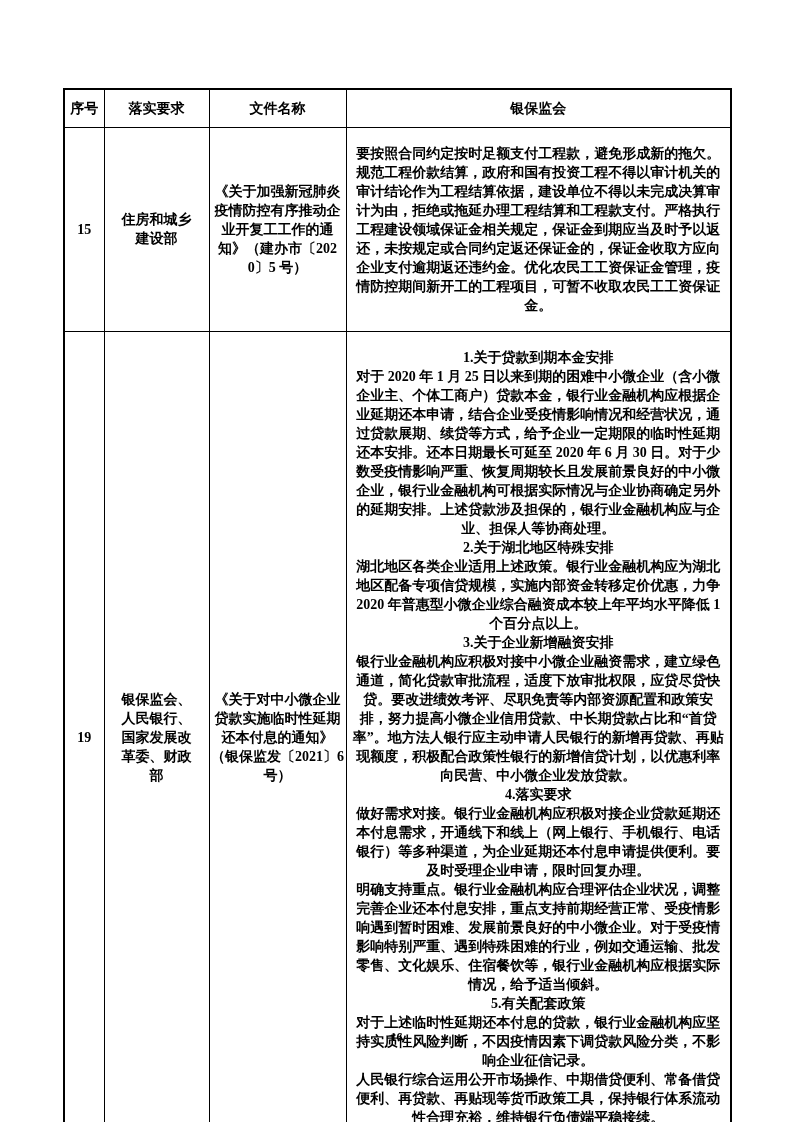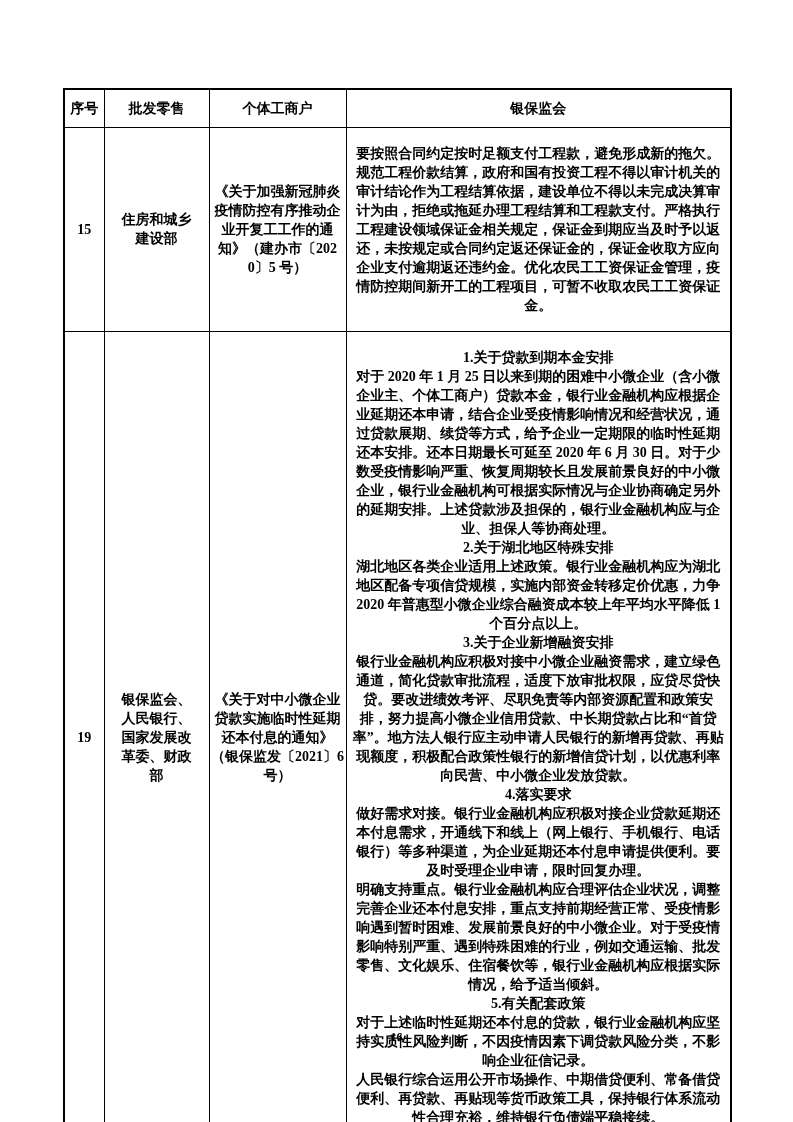--- a/index.html
+++ b/index.html
@@ -82,22 +82,22 @@
   <table class="doc-table">
     <colgroup>
       <col style="width:40px">
       <col style="width:105px">
       <col style="width:137px">
       <col style="width:385px">
     </colgroup>
     <thead>
       <tr>
         <th class="col-seq">序号</th>
-        <th>批发零售</th>
-        <th>个体工商户</th>
+        <th>落实要求</th>
+        <th>文件名称</th>
         <th>银保监会</th>
       </tr>
     </thead>
     <tbody>
       <tr class="row-15">
         <td class="cell-seq">15</td>
         <td class="cell-agency">住房和城乡建设部</td>
         <td class="cell-docname">《关于加强新冠肺炎疫情防控有序推动企业开复工工作的通知》（建办市〔2020〕5 号）</td>
         <td class="cell-content">要按照合同约定按时足额支付工程款，避免形成新的拖欠。规范工程价款结算，政府和国有投资工程不得以审计机关的审计结论作为工程结算依据，建设单位不得以未完成决算审计为由，拒绝或拖延办理工程结算和工程款支付。严格执行工程建设领域保证金相关规定，保证金到期应当及时予以返还，未按规定或合同约定返还保证金的，保证金收取方应向企业支付逾期返还违约金。优化农民工工资保证金管理，疫情防控期间新开工的工程项目，可暂不收取农民工工资保证金。</td>
       </tr>

